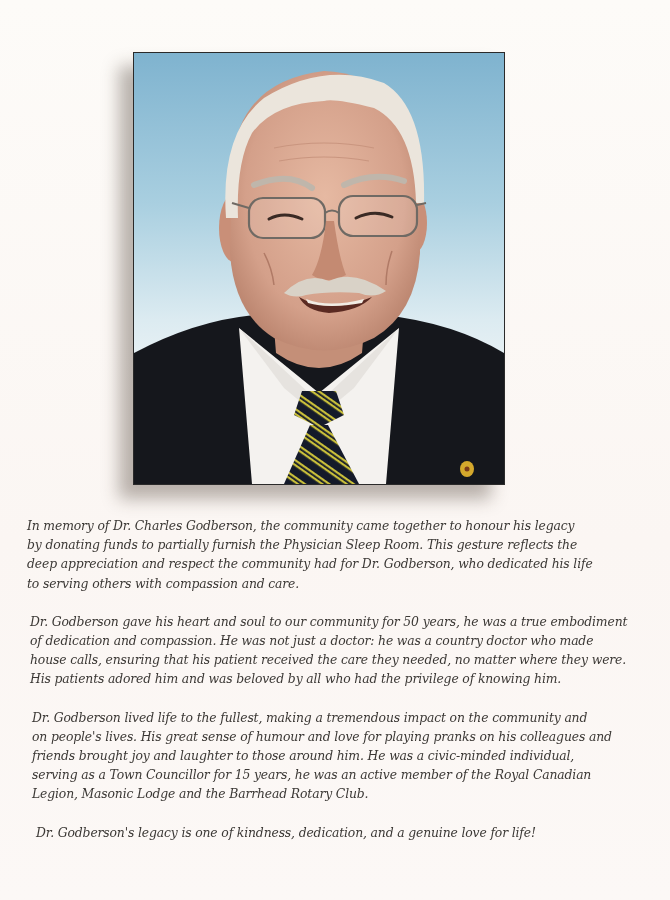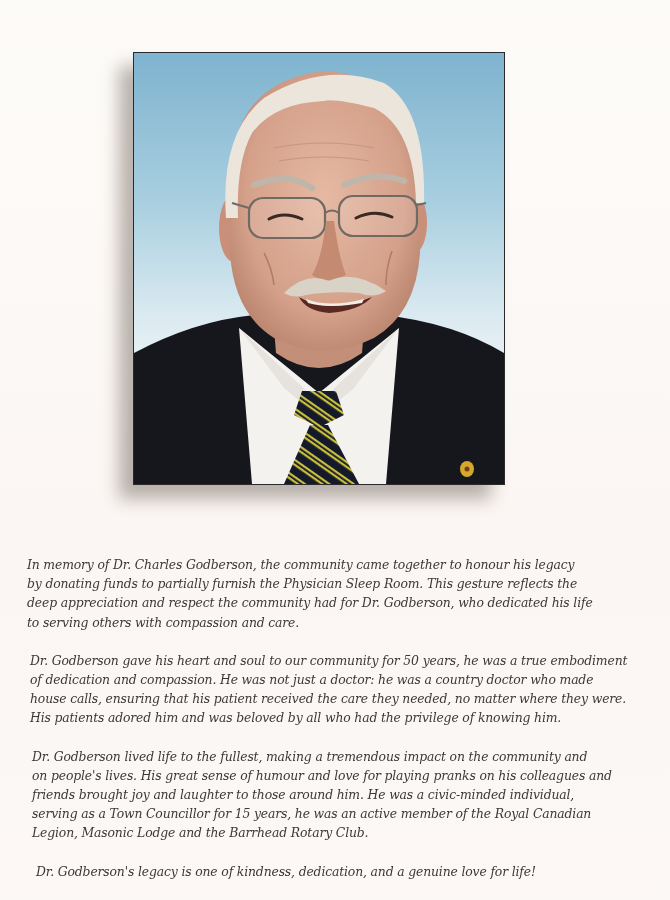--- a/index.html
+++ b/index.html
@@ -31,21 +31,21 @@
       overflow: hidden;
       box-shadow: -14px 14px 16px rgba(60, 45, 35, 0.35);
       background: linear-gradient(180deg, #7fb3cf 0%, #a9cfe0 35%, #dcebf1 62%, #f2f6f7 80%);
     }
     .portrait svg { display: block; }
 
     
     .text-block {
       position: absolute;
       left: 0;
-      top: 555px;
+      top: 516px;
       width: 670px;
     }
     .para {
       position: relative;
       margin: 0;
       font-family: "DejaVu Serif", "Liberation Serif", serif;
       font-style: italic;
       font-size: 12.4px;
       line-height: 19.2px;
       color: #3b3835;

